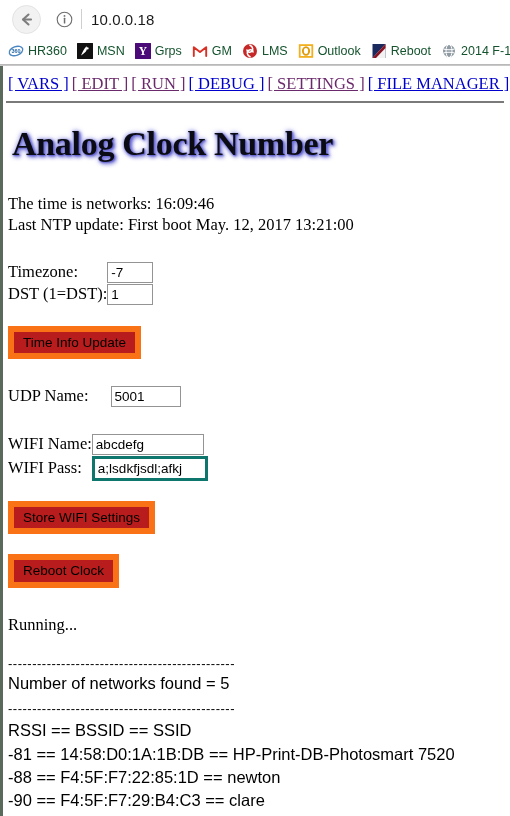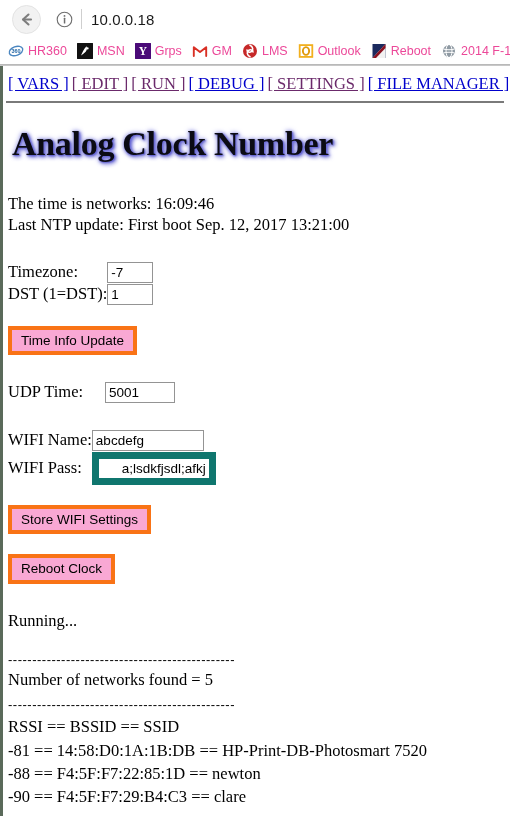--- a/index.html
+++ b/index.html
@@ -83,21 +83,21 @@
     font-size: 11px;
     font-weight: bold;
     line-height: 1;
     color: #fff;
     border-radius: 1px;
     overflow: hidden;
   }
   .bm-label {
     font-family: "Liberation Sans", sans-serif;
     font-size: 12.5px;
-    color: #ec4899;
+    color: #14532d;
   }
 
   
   #page {
     position: relative;
     height: 752px;
     background: #fff;
     overflow: hidden;
   }
   #left-rail {
@@ -172,40 +172,39 @@
     background: #fff;
     padding: 1px 3px;
     height: 17px;
     box-sizing: content-box;
     outline: none;
   }
   input.small  { width: 38px; }
   input.port   { width: 62px; }
   input.wifi   { width: 104px; }
   input.focused {
-    border: 7px solid #0f766e;
-    text-align: right;
+    border: 3px solid #0f766e;
   }
 
   button.btn {
     font-family: "Liberation Sans", sans-serif;
     font-size: 13.5px;
     color: #000;
-    background: #f9a8d4;
-    border: 4px solid #f97316;
+    background: #b91c1c;
+    border: 6px solid #f97316;
     padding: 3px 9px;
     cursor: pointer;
     line-height: 1.15;
   }
   .btn-row { margin-top: 20px; }
 
   #running-text { margin-top: 26px; }
 
   .mono-line {
-    font-family: Liberation Serif, serif;
+    font-family: Liberation Sans, sans-serif;
     font-size: 16.5px;
     color: #000;
     line-height: 1.28;
     white-space: nowrap;
   }
   .dash-line {
     font-family: "Liberation Sans", sans-serif;
     font-size: 13px;
     letter-spacing: 0.5px;
     color: #000;
@@ -336,21 +335,21 @@
   <div id="content">
 
     <div id="nav-links"><a class="lnk-unvisited">[ VARS ]</a><span class="nav-sep"></span><a class="lnk-visited">[ EDIT ]</a><span class="nav-sep"></span><a class="lnk-visited">[ RUN ]</a><span class="nav-sep"></span><a class="lnk-unvisited">[ DEBUG ]</a><span class="nav-sep"></span><a class="lnk-visited">[ SETTINGS ]</a><span class="nav-sep"></span><a class="lnk-unvisited">[ FILE MANAGER ]</a></div>
 
     <hr class="rule">
 
     <div id="page-title">Analog Clock Number</div>
 
     <div id="time-block" class="body-text">
       <div>The time is networks: 16:09:46</div>
-      <div>Last NTP update: First boot Sep. 12, 2017 13:21:00</div>
+      <div>Last NTP update: First boot May. 12, 2017 13:21:00</div>
     </div>
 
     <table class="form-table">
       <tbody>
           <tr>
         <td class="label-cell">Timezone:</td>
         <td>
           <input class="txt small" type="text" value="-7" style="">
         </td>
       </tr>
@@ -363,21 +362,21 @@
     </tbody>
       </table>
 
     <div class="btn-row">
       <button class="btn">Time Info Update</button>
     </div>
 
     <table class="form-table">
       <tbody>
           <tr>
-        <td class="label-cell" style="padding-right:22px;">UDP Time:</td>
+        <td class="label-cell" style="padding-right:22px;">UDP Name:</td>
         <td>
           <input class="txt port" type="text" value="5001" style="">
         </td>
       </tr>
     </tbody>
       </table>
 
 
     <table class="form-table">
       <tbody>

